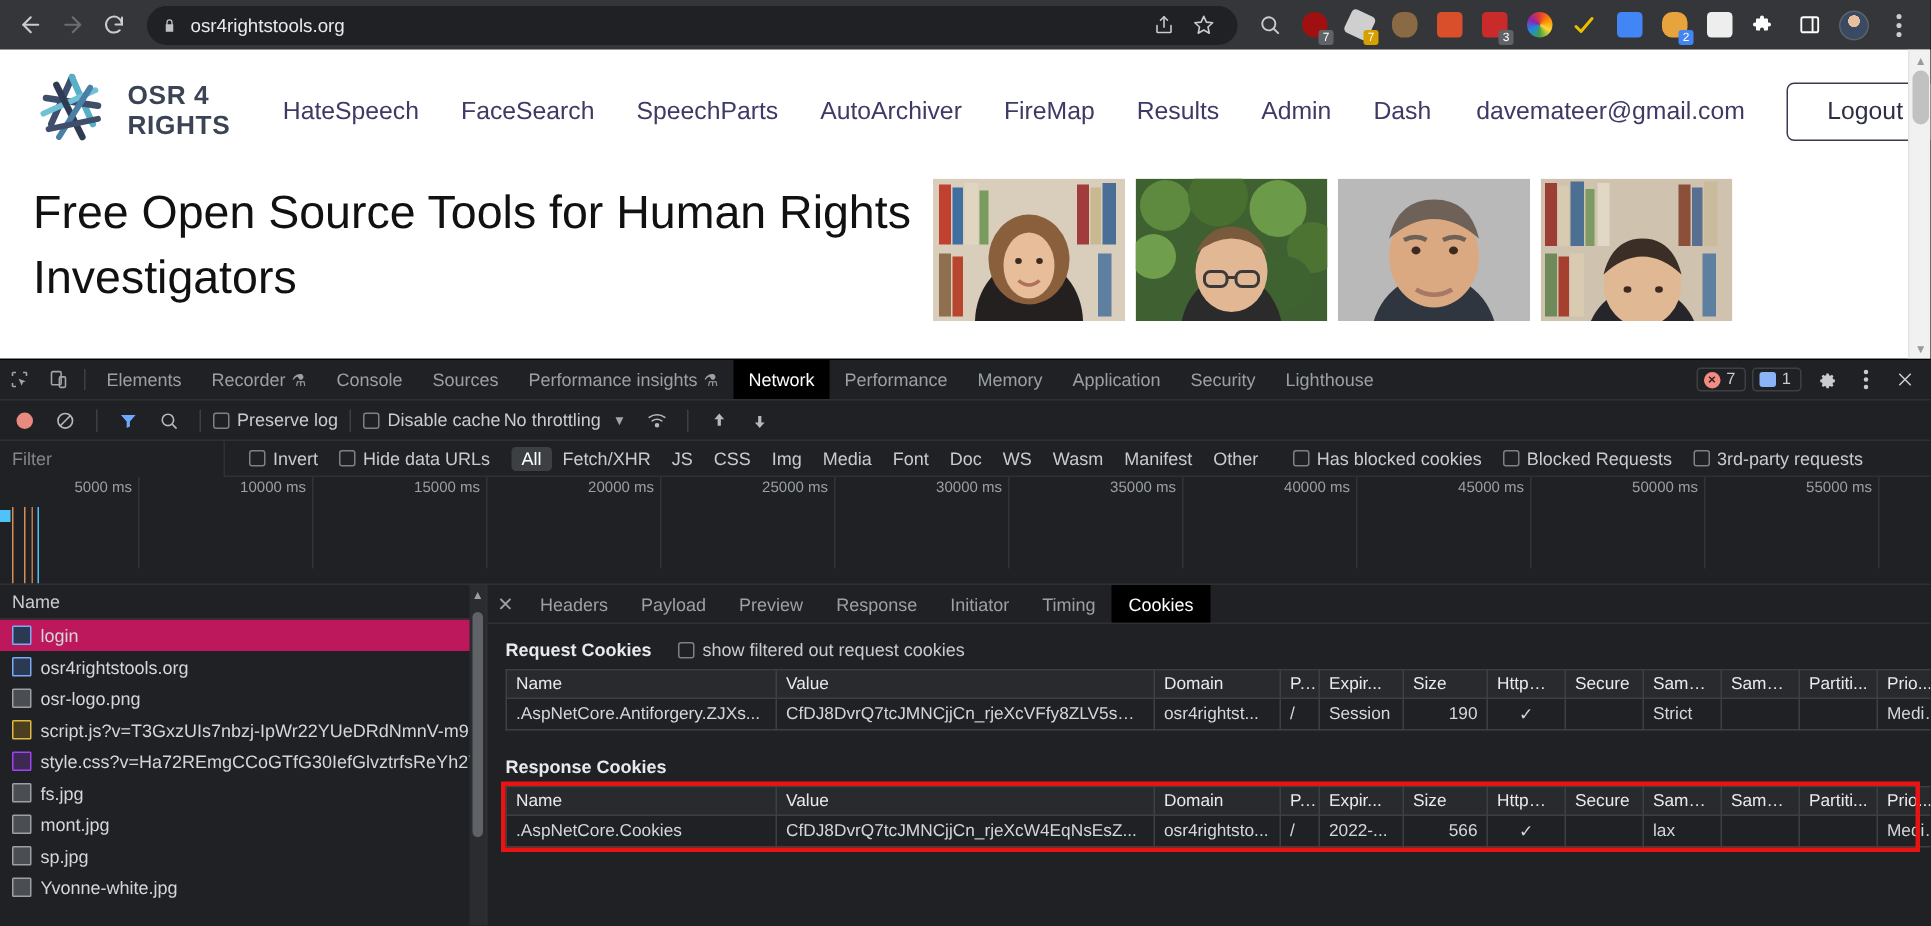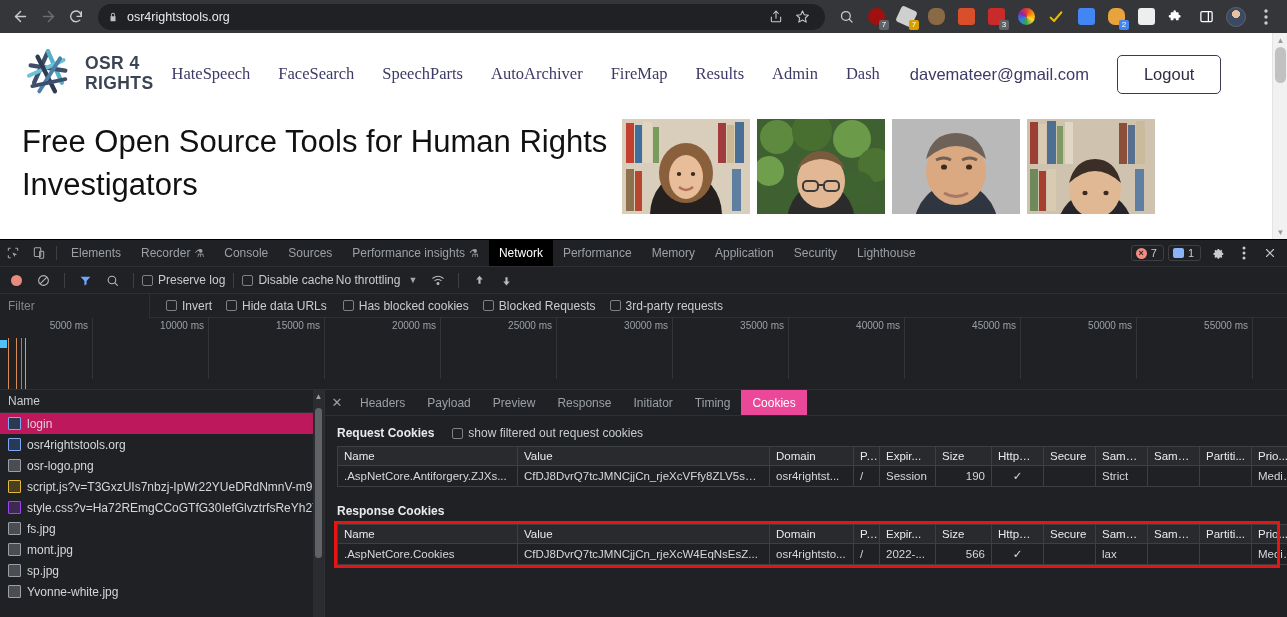--- a/index.html
+++ b/index.html
@@ -69,21 +69,21 @@
   .site-nav {
     display: flex; align-items: center; padding: 0 0 0 22px;
     height: 82px;
   }
   .logo-wrap { display: flex; align-items: center; flex: none; }
   .logo-mark { width: 52px; height: 52px; flex: none; }
   .logo-text {
     margin-left: 11px; font-size: 17.5px; font-weight: bold;
     color: #3b4454; line-height: 1.12; letter-spacing: .4px;
   }
-  .site-links { display: flex; align-items: flex-start; margin-left: 18px; gap: 28px; font-family: Liberation Serif, serif; }
+  .site-links { display: flex; align-items: flex-start; margin-left: 35px; gap: 28px; }
   .site-links a {
     color: #3d3a66; text-decoration: none; font-size: 16.5px; white-space: nowrap;
   }
   .user-email { color: #3d3a66; font-size: 16.5px; margin-left: 30px; white-space: nowrap;}
   .logout-btn {
     margin-left: 28px; border: 1px solid #3a3a50; border-radius: 5px;
     padding: 9px 26px; color: #2d2d44; font-size: 16.5px; background: #fff;
     white-space: nowrap;
   }
   .hero { display: flex; padding: 0 0 0 22px; }
@@ -193,21 +193,21 @@
     flex: 1; display: flex; flex-direction: column; min-width: 0;
   }
   .detail-tabs {
     height: 26px; display: flex; align-items: stretch;
     border-bottom: 1px solid #2f3033;
   }
   .dtab {
     padding: 0 11px; display: flex; align-items: center;
     color: #9aa0a6; font-size: 12px; white-space: nowrap;
   }
-  .dtab.active { background: #ec4899; color: #fff; }
+  .dtab.active { background: #000000; color: #fff; }
   .dclose { width: 24px; display: flex; align-items: center; justify-content: center; color: #9aa0a6; font-size: 13px;}
   .detail-body { flex: 1; padding: 10px 10px 0 12px; overflow: hidden; position: relative; }
   .sect-head {
     display: flex; align-items: center; gap: 18px;
     font-size: 12px; font-weight: bold; color: #e8eaed; margin-bottom: 6px;
   }
   .sect-head .chk-lbl { font-weight: normal; }
   .ck-table {
     border-collapse: collapse; width: 100%; table-layout: fixed;
     font-size: 11.5px; color: #d4d7da;
@@ -596,20 +596,34 @@
     <input class="filter-input" placeholder="Filter" style="">
     <div class="fchecks">
       <label class="chk-lbl">
         <span class="chk"></span>
         <span>Invert</span>
       </label>
       <label class="chk-lbl">
         <span class="chk"></span>
         <span>Hide data URLs</span>
       </label>
+    </div>
+    <div class="ftypes">
+      <span class="ftype active">All</span>
+      <span class="ftype">Fetch/XHR</span>
+      <span class="ftype">JS</span>
+      <span class="ftype">CSS</span>
+      <span class="ftype">Img</span>
+      <span class="ftype">Media</span>
+      <span class="ftype">Font</span>
+      <span class="ftype">Doc</span>
+      <span class="ftype">WS</span>
+      <span class="ftype">Wasm</span>
+      <span class="ftype">Manifest</span>
+      <span class="ftype">Other</span>
     </div>
     <div class="fchecks">
       <label class="chk-lbl">
         <span class="chk"></span>
         <span>Has blocked cookies</span>
       </label>
       <label class="chk-lbl">
         <span class="chk"></span>
         <span>Blocked Requests</span>
       </label>

